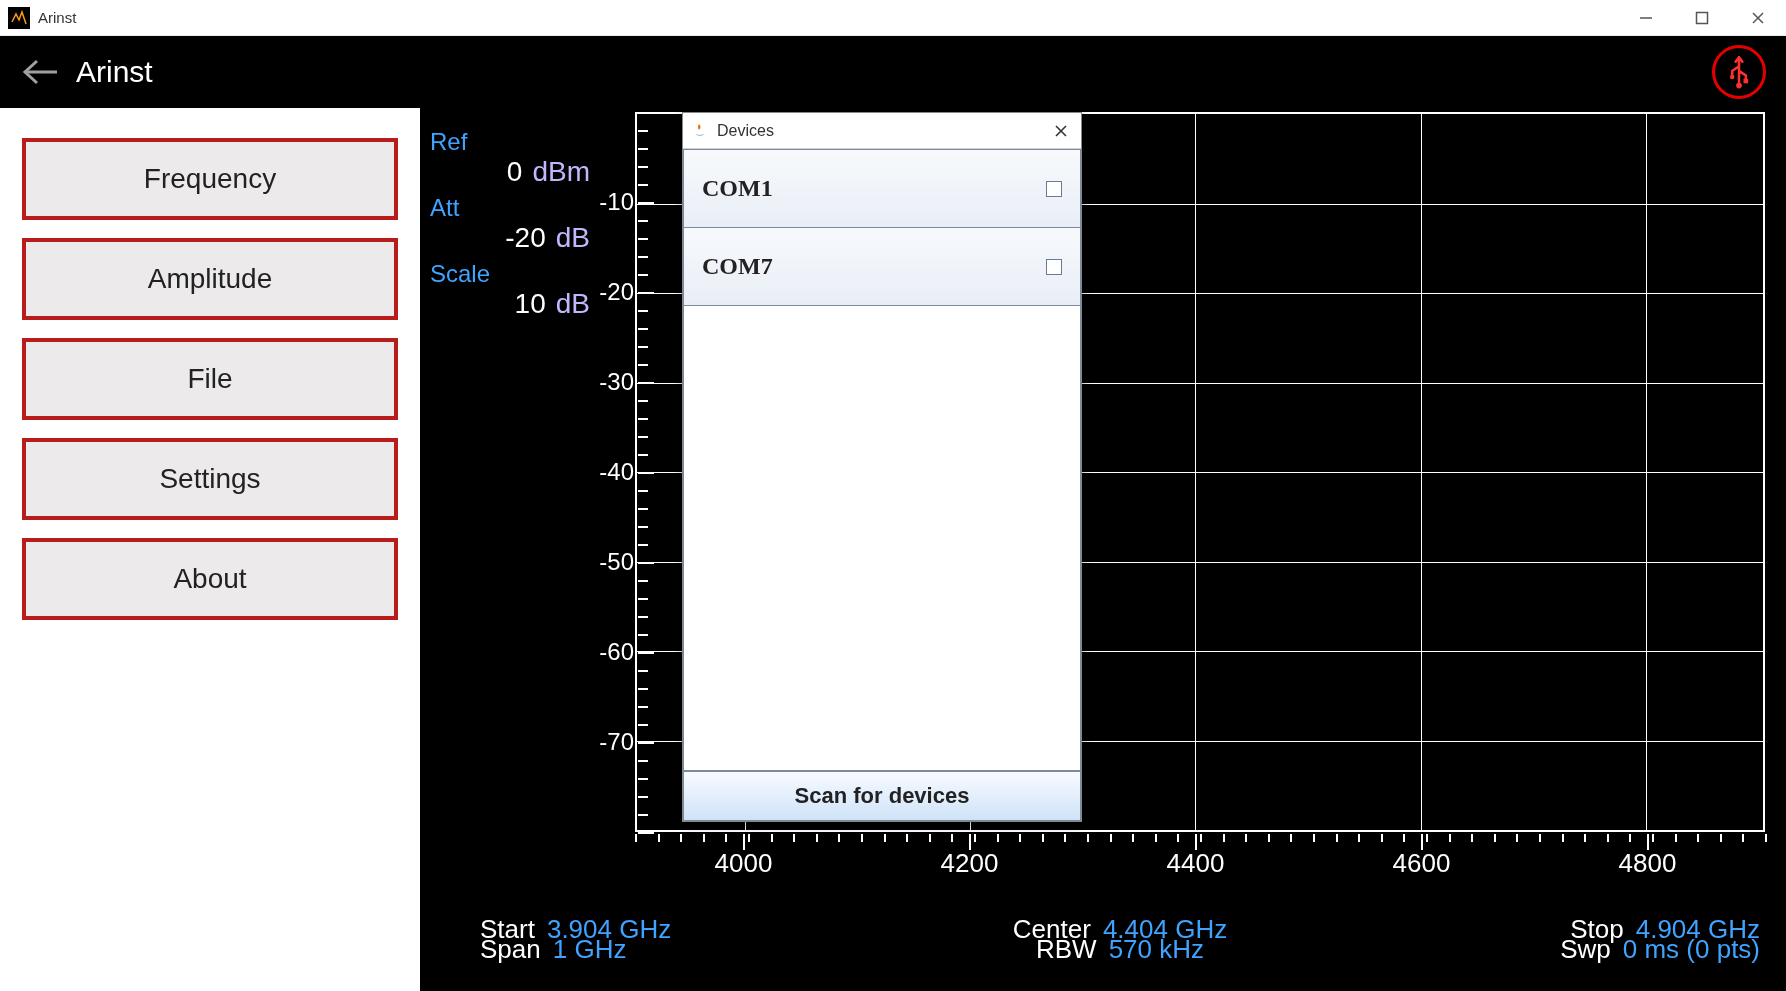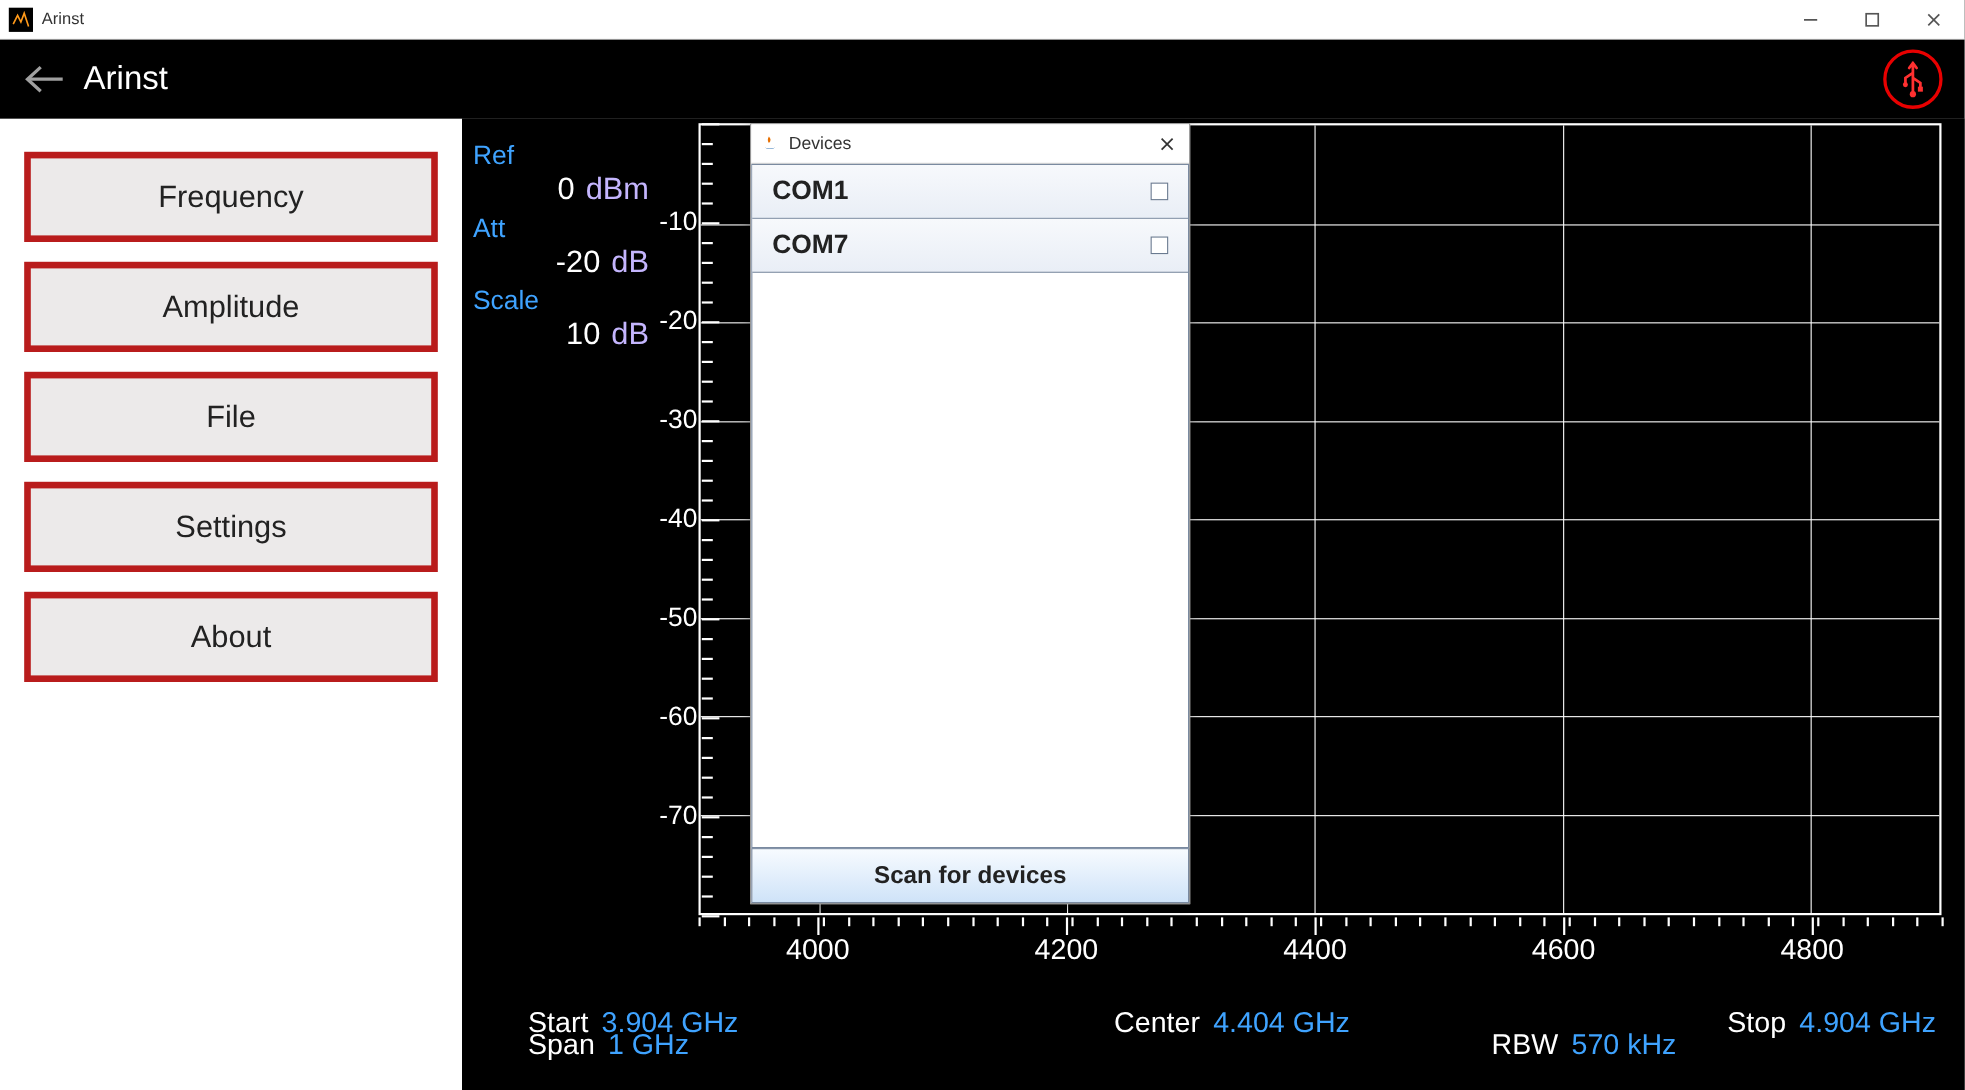--- a/index.html
+++ b/index.html
@@ -72,21 +72,21 @@
     width: 420px;
     background: #fff;
     padding: 30px 22px;
   }
   .sidebar-btn {
     display: block;
     width: 100%;
     height: 82px;
     margin-bottom: 18px;
     background: #eceaea;
-    border: 6px solid #b91c1c;
+    border: 4px solid #b91c1c;
     font-size: 28px;
     color: #222;
     cursor: pointer;
   }
 
   .plot-area {
     flex: 1;
     position: relative;
     background: #000;
     color: #fff;
@@ -224,30 +224,31 @@
   .dialog-titlebar .close {
     margin-left: auto;
     width: 28px; height: 28px;
     display: flex; align-items: center; justify-content: center;
     cursor: pointer;
     color: #333;
     font-size: 18px;
   }
   .device-list { flex: 1; border: 1px solid #7a8aa0; margin: 0; background: #fff; }
   .device-item {
-    height: 49px;
+    height: 78px;
     border-bottom: 1px solid #7a8aa0;
     background: linear-gradient(#f7f9fc, #e9eef6);
     display: flex;
     align-items: center;
     padding: 0 18px;
     font-size: 24px;
     font-weight: bold;
     color: #222;
     cursor: pointer;
+    font-family: Liberation Serif, serif;
   }
   .device-item .chk {
     margin-left: auto;
     width: 16px; height: 16px;
     border: 1px solid #6a7a90;
     background: #fff;
   }
   .scan-btn {
     height: 50px;
     background: linear-gradient(#f7fbff, #cfe3f8);
@@ -489,20 +490,24 @@
     </div>
     <div class="readout-row l2">
       <div class="grp">
         <span class="rlabel">Span</span>
         <span class="rval">1 GHz</span>
       </div>
       <div class="grp center">
         <span class="rlabel">RBW</span>
         <span class="rval">570 kHz</span>
       </div>
+      <div class="grp right">
+        <span class="rlabel">Swp</span>
+        <span class="rval">0 ms (0 pts)</span>
+      </div>
     </div>
 
     <div class="dialog">
       <div class="dialog-titlebar">
         <span class="java-icon">
           <svg viewBox="0 0 18 18">
               <path d="M4 12 Q9 15 14 12 Q9 14 4 12 Z" fill="#3072b3"></path>
               <path d="M8 2 Q11 5 8 8 Q6 5 8 2 Z" fill="#e76f00"></path>
             </svg>
         </span>

